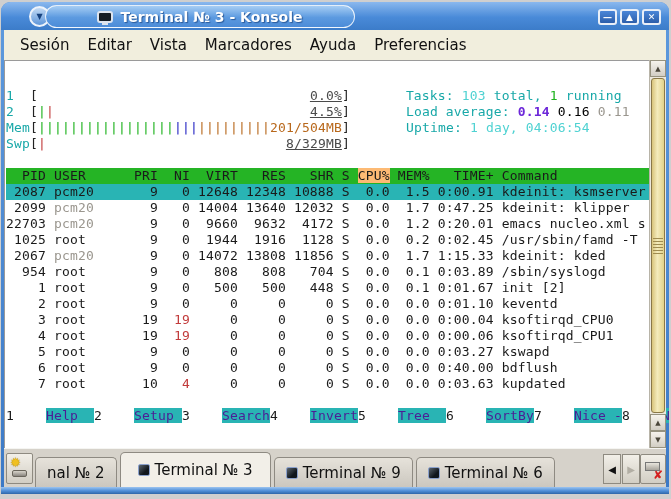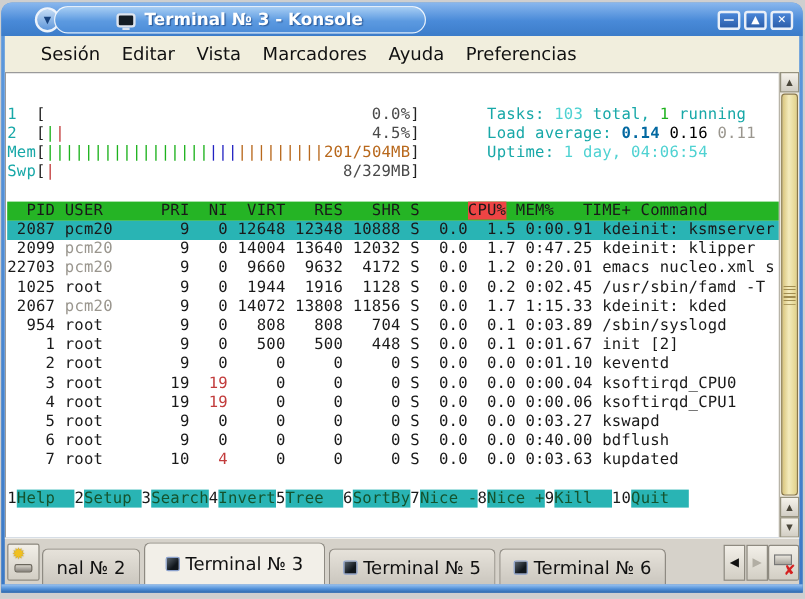--- a/index.html
+++ b/index.html
@@ -23,36 +23,36 @@
   .pillicon { width:16px; height:12px; background:#141c24; border:2px solid #dde4ee; border-radius:3px; position:relative;}
   .pillicon:after { content:""; position:absolute; left:3px; bottom:-4px; width:6px; height:2px; background:#dde4ee; }
   #title { color:#fff; font-weight:bold; font-size:14px; text-shadow:1px 1px 1px #2a5a9a; white-space:nowrap; }
   .wbtn { position:absolute; top:7px; width:19px; height:16px; border:2px solid #e9eff8; border-radius:3px;
           background:linear-gradient(180deg,#4a86d8,#2c5eaa); color:#fff; font-size:9px; font-weight:bold;
           display:flex; align-items:center; justify-content:center; line-height:1; }
   #btn-min{ right:52px; } #btn-max{ right:30px; } #btn-close{ right:8px; }
 
   
   #menubar { position:absolute; left:3px; right:3px; top:28px; height:30px;
-             background:#f1eedd; display:flex; align-items:center; padding-left:21px; }
+             background:#f1eedd; display:flex; align-items:center; padding-left:7px; }
   .mitem { font-size:15px; color:#111; padding:4px 9px; white-space:nowrap; }
 
   
   #frame { position:absolute; left:3px; right:3px; top:58px; height:388px; background:#fff;
            box-shadow:inset 1px 1px 0 #9a9a9a; }
   #termtext { position:absolute; left:2px; top:28px; width:644px;
               font-family:"DejaVu Sans Mono",monospace; font-size:13px; letter-spacing:0.17px;
               line-height:16px; color:#1a1a1a; }
   .tline { height:16px; white-space:pre; }
   .tl { color:#18a8a8; }  .cy { color:#4fd2d2; }  .gn { color:#1db21d; }
   .rd { color:#c23b3b; }  .bl { color:#2222c2; }  .or { color:#b8681c; }
-  .gy { color:#9a968e; }  .gy2 { color:#4a4a4a; } .bk2 { color:#222; }
-  .ldb { color:#0369a1; font-weight:bold; } .ld2 { color:#000000; }
-  .hrow { background:#25b425; } .hs { background:#ef4444;margin-left:32px; }
-  .sel { background:#29b4b4; }  .fk { background:#29b4b4; color:#14532d; }
+  .gy { color:#9a968e; }  .gy2 { color:#4a4a4a;text-decoration:underline; } .bk2 { color:#222; }
+  .ldb { color:#6d28d9; font-weight:bold; } .ld2 { color:#000000; }
+  .hrow { background:#25b425; } .hs { background:#fdba74; }
+  .sel { background:#29b4b4; }  .fk { background:#29b4b4; color:#4c1d95;margin-left:32px; }
 
   
   #sbar { position:absolute; right:0; top:0; bottom:0; width:17px; background:#ece8dc; border-left:1px solid #b8b4a8;}
   .sbtn { position:absolute; left:0; right:0; height:17px; background:linear-gradient(180deg,#f6f3ec,#d2cec4);
           border:1px solid #96927f; color:#4a463a; font-size:7px; display:flex; align-items:center; justify-content:center; }
   #sb-up { top:0; } #sb-up2 { bottom:17px; } #sb-down { bottom:0; }
   #sb-thumb { position:absolute; left:1px; right:1px; top:18px; bottom:35px; border-radius:3px;
               border:1px solid #8a7848; background:linear-gradient(90deg,#d8c47c,#f4ebbc 45%,#e2d28a); }
   #sb-grip { position:absolute; left:1px; right:1px; top:50%; margin-top:-8px; height:16px;
              background:repeating-linear-gradient(180deg,#a08c50 0 1px,transparent 1px 3px); }
@@ -151,21 +151,21 @@
     <div id="tablist">
         <div class="tab">
           <span>nal № 2</span>
         </div>
         <div class="tab active">
           <span class="tabicon"></span>
           <span>Terminal № 3</span>
         </div>
         <div class="tab">
           <span class="tabicon"></span>
-          <span>Terminal № 5</span>
+          <span>Terminal № 9</span>
         </div>
         <div class="tab">
           <span class="tabicon"></span>
           <span>Terminal № 6</span>
         </div>
       </div>
     <div class="tsbtn" id="tsleft">◀</div>
     <div class="tsbtn" id="tsright">▶</div>
     <div id="closesess">
       <span class="box"></span>

